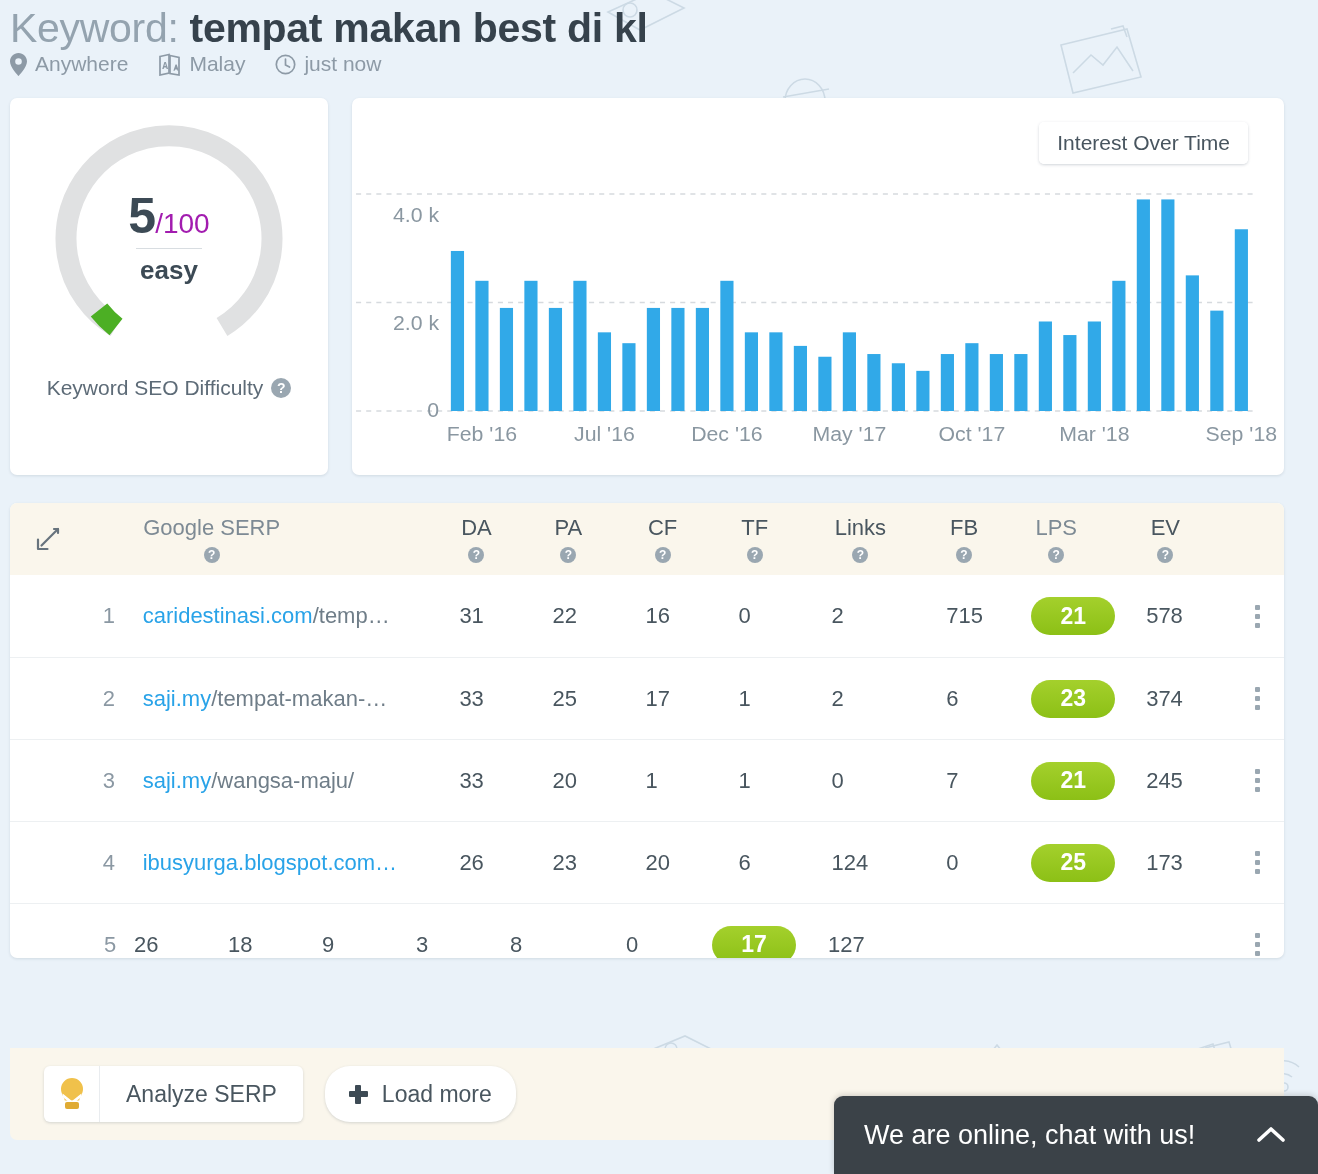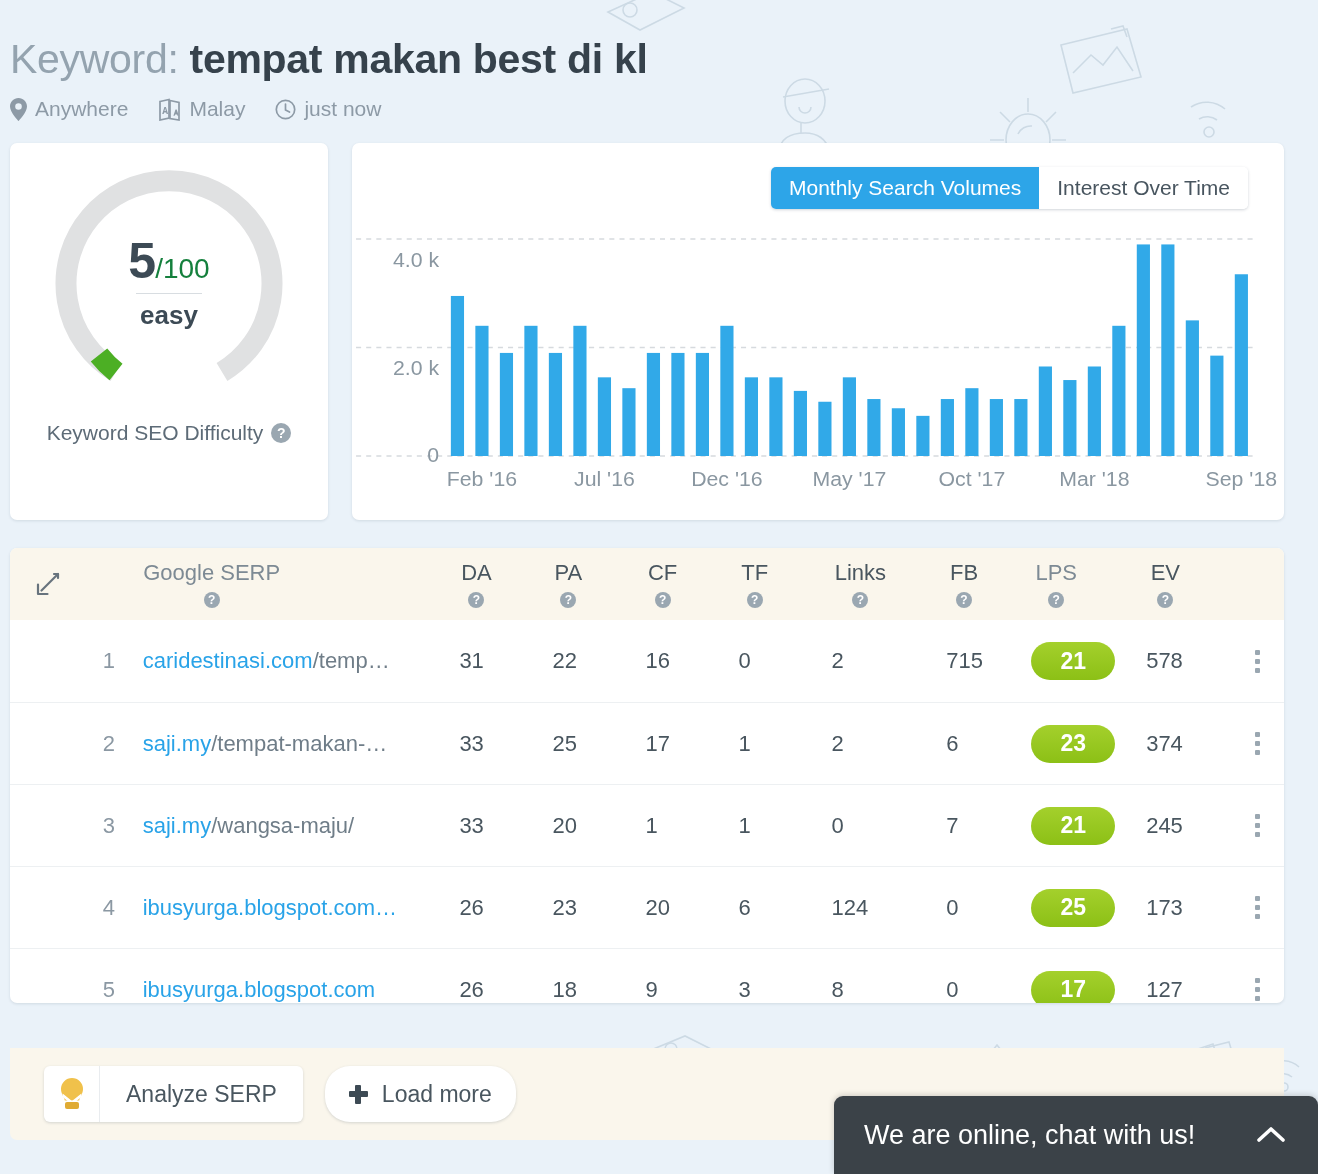--- a/index.html
+++ b/index.html
@@ -10,36 +10,36 @@
     position: relative;
     overflow: hidden;
     color: #3e4c59;
   }
 
   
   .bg-art { position: absolute; inset: 0; pointer-events: none; z-index: 0; }
   .bg-art svg { position: absolute; stroke: #c3d2de; fill: none; stroke-width: 1.6; opacity: .75; }
 
   
-  .page-head { position: relative; z-index: 2; padding: 36px 0 0 10px; }
+  .page-head { position: relative; z-index: 2; padding: 5px 0 0 10px; }
   .kw-title { font-size: 41px; font-weight: 400; color: #94a3af; letter-spacing: -.3px; white-space: nowrap; }
   .kw-title b { font-weight: 700; color: #36424c; }
-  .meta-row { display: flex; align-items: center; gap: 30px; margin-top: 14px; font-size: 21px; color: #8d9aa6; }
+  .meta-row { display: flex; align-items: center; gap: 30px; font-size: 21px; color: #8d9aa6; }
   .meta-item { display: flex; align-items: center; gap: 8px; }
   .meta-item svg { display: block; }
 
   
   .cards { position: relative; z-index: 2; display: flex; gap: 24px; padding: 22px 34px 0 10px; align-items: flex-start; }
   .card { background: #fff; border-radius: 7px; box-shadow: 0 1px 3px rgba(40,60,80,.13); }
   .card-kd { width: 318px; height: 377px; padding-top: 22px; display: flex; flex-direction: column; align-items: center; }
   .gauge-wrap { position: relative; width: 236px; height: 236px; }
   .gauge-wrap svg { position: absolute; inset: 0; }
   .gauge-center { position: absolute; inset: 0; display: flex; flex-direction: column; align-items: center; justify-content: center; }
   .kd-num { font-size: 50px; font-weight: 700; color: #3c4a55; line-height: 1; letter-spacing: -1px; }
-  .kd-num small { font-size: 28px; font-weight: 400; color: #15803d; letter-spacing: 0; }
+  .kd-num small { font-size: 28px; font-weight: 400; color: #a21caf; letter-spacing: 0; }
   .kd-sep { width: 66px; height: 1px; background: #d8dde1; margin: 7px 0 6px; }
   .kd-word { font-size: 26px; font-weight: 700; color: #3c4a55; }
   .kd-caption { margin-top: 20px; font-size: 21px; color: #5d6b77; display: flex; align-items: center; gap: 8px; }
 
   .help { display: inline-flex; width: 16px; height: 16px; border-radius: 50%; background: #9aa7b1;
           color: #fff; font-size: 12px; font-weight: 700; align-items: center; justify-content: center;
           vertical-align: middle; font-family: "Liberation Sans", sans-serif; flex: none; }
   .kd-caption .help { width: 20px; height: 20px; font-size: 14px; }
 
   .card-chart { flex: 1; height: 377px; position: relative; padding: 16px 18px 0 18px; }
@@ -206,21 +206,20 @@
       </div>
     </div>
     <div class="kd-caption">
       <span>Keyword SEO Difficulty</span>
       <span class="help">?</span>
     </div>
   </div>
 
   <div class="card card-chart">
     <div class="seg">
-      <div class="on">Monthly Search Volumes</div>
       <div>Interest Over Time</div>
     </div>
     <svg class="plot" viewBox="0 0 920 377" preserveAspectRatio="none" id="chart-svg">
         <line x1="4" x2="890" y1="96" y2="96" stroke="#d6dade" stroke-width="1.4" stroke-dasharray="5 5"></line>
         <line x1="4" x2="890" y1="204.5" y2="204.5" stroke="#d6dade" stroke-width="1.4" stroke-dasharray="5 5"></line>
         <line x1="4" x2="890" y1="313" y2="313" stroke="#d6dade" stroke-width="1.4" stroke-dasharray="5 5"></line>
         <text x="86" y="319" text-anchor="end" fill="#8a97a1" font-size="21" font-family="&quot;Liberation Sans&quot;, sans-serif">0</text>
         <text x="86" y="232.5" text-anchor="end" fill="#8a97a1" font-size="21" font-family="&quot;Liberation Sans&quot;, sans-serif">2.0 k</text>
         <text x="86" y="124" text-anchor="end" fill="#8a97a1" font-size="21" font-family="&quot;Liberation Sans&quot;, sans-serif">4.0 k</text>
         <rect x="97.5909090909091" y="152.96249999999998" width="13" height="160.03750000000002" fill="#31a9e8"></rect>
@@ -413,21 +412,20 @@
           <span class="dots">
             <i></i>
             <i></i>
             <i></i>
           </span>
         </div>
       </div>
       <div class="row">
         <div class="c-exp"></div>
         <div class="c-rank">5</div>
-        <div class="c-url"><span class="dom">ibusyurga.blogspot.com</span><span class="path"></span></div>
         <div class="c-n">26</div>
         <div class="c-n">18</div>
         <div class="c-n">9</div>
         <div class="c-n">3</div>
         <div class="c-links">8</div>
         <div class="c-fb">0</div>
         <div class="c-lps"><span class="badge">17</span></div>
         <div class="c-ev">127</div>
         <div class="c-menu">
           <span class="dots">

